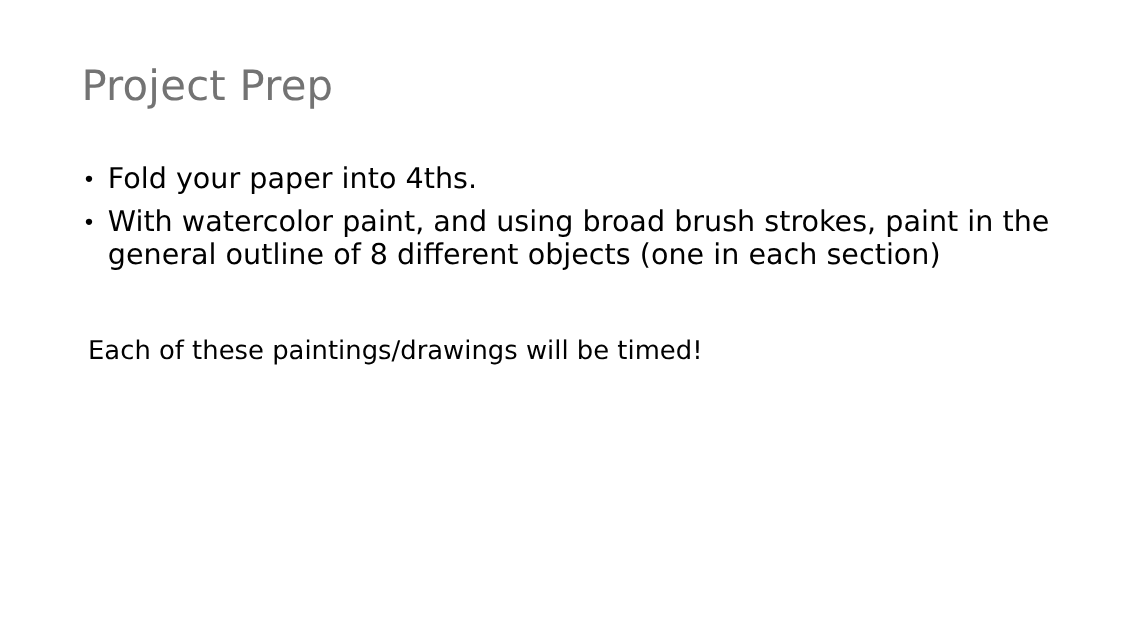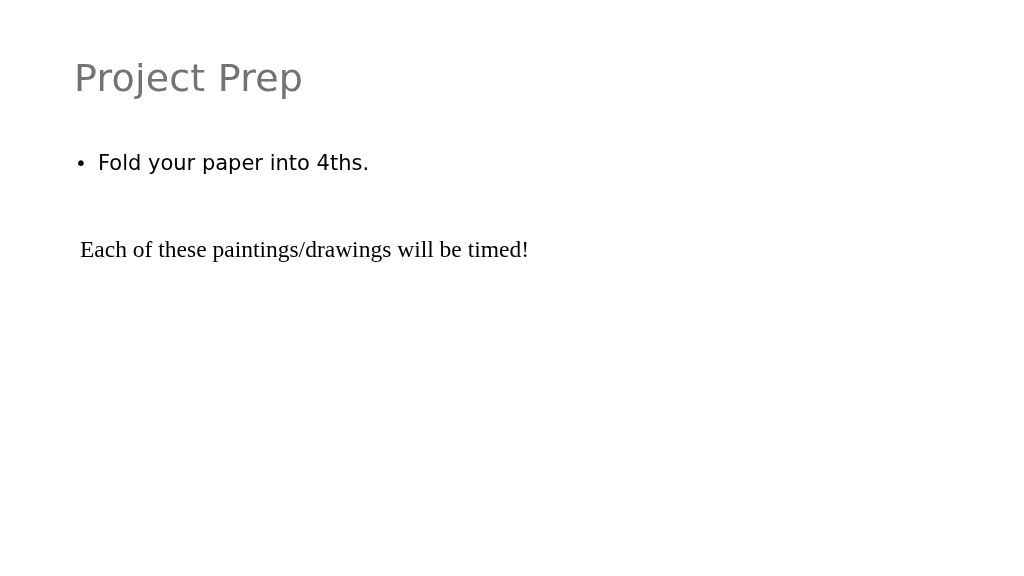--- a/index.html
+++ b/index.html
@@ -37,49 +37,49 @@
     width: 890px;
   }
   ul.bullets {
     list-style: none;
     margin: 0;
     padding: 0;
   }
   ul.bullets li {
     position: relative;
     padding-left: 26px;
-    font-size: 21px;
+    font-size: 26px;
     line-height: 30px;
     margin-bottom: 9px;
     color: #000000;
   }
   ul.bullets li::before {
     content: "\2022";
     position: absolute;
     left: 3px;
     top: 0;
     font-size: 20px;
     line-height: 30px;
   }
   .closing-line {
     margin-top: 56px;
     padding-left: 8px;
     font-size: 23.5px;
     line-height: 30px;
     color: #000000;
-    font-family: Liberation Serif, serif;
   }
 </style>
 </head>
 <body>
 
 <div class="slide">
 
   <div class="slide-title">Project Prep</div>
 
   <div class="body-block">
     <ul class="bullets">
       <li>Fold your paper into 4ths.</li>
+      <li>With watercolor paint, and using broad brush strokes, paint in the general outline of 8 different objects (one in each section)</li>
     </ul>
     <div class="closing-line">Each of these paintings/drawings will be timed!</div>
   </div>
 
 </div>
 
 </body></html>

